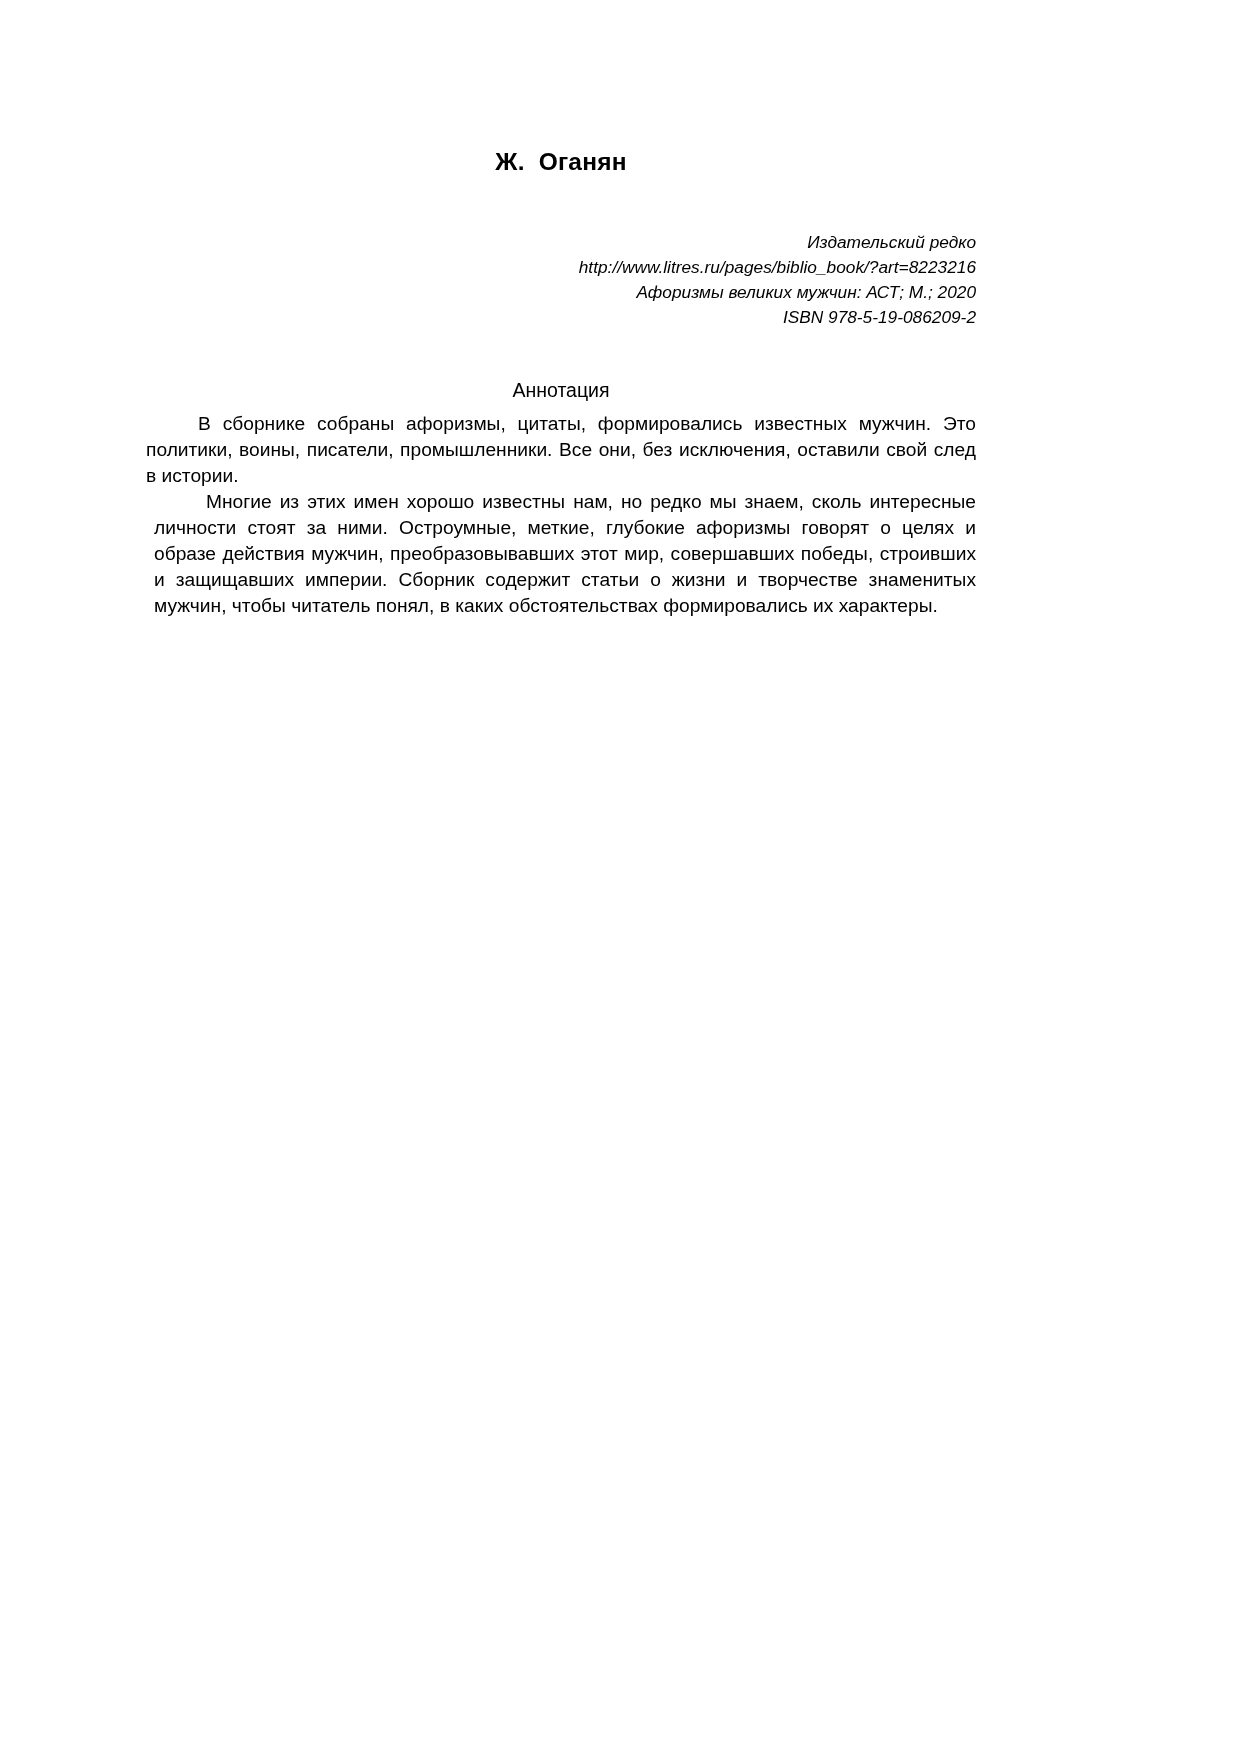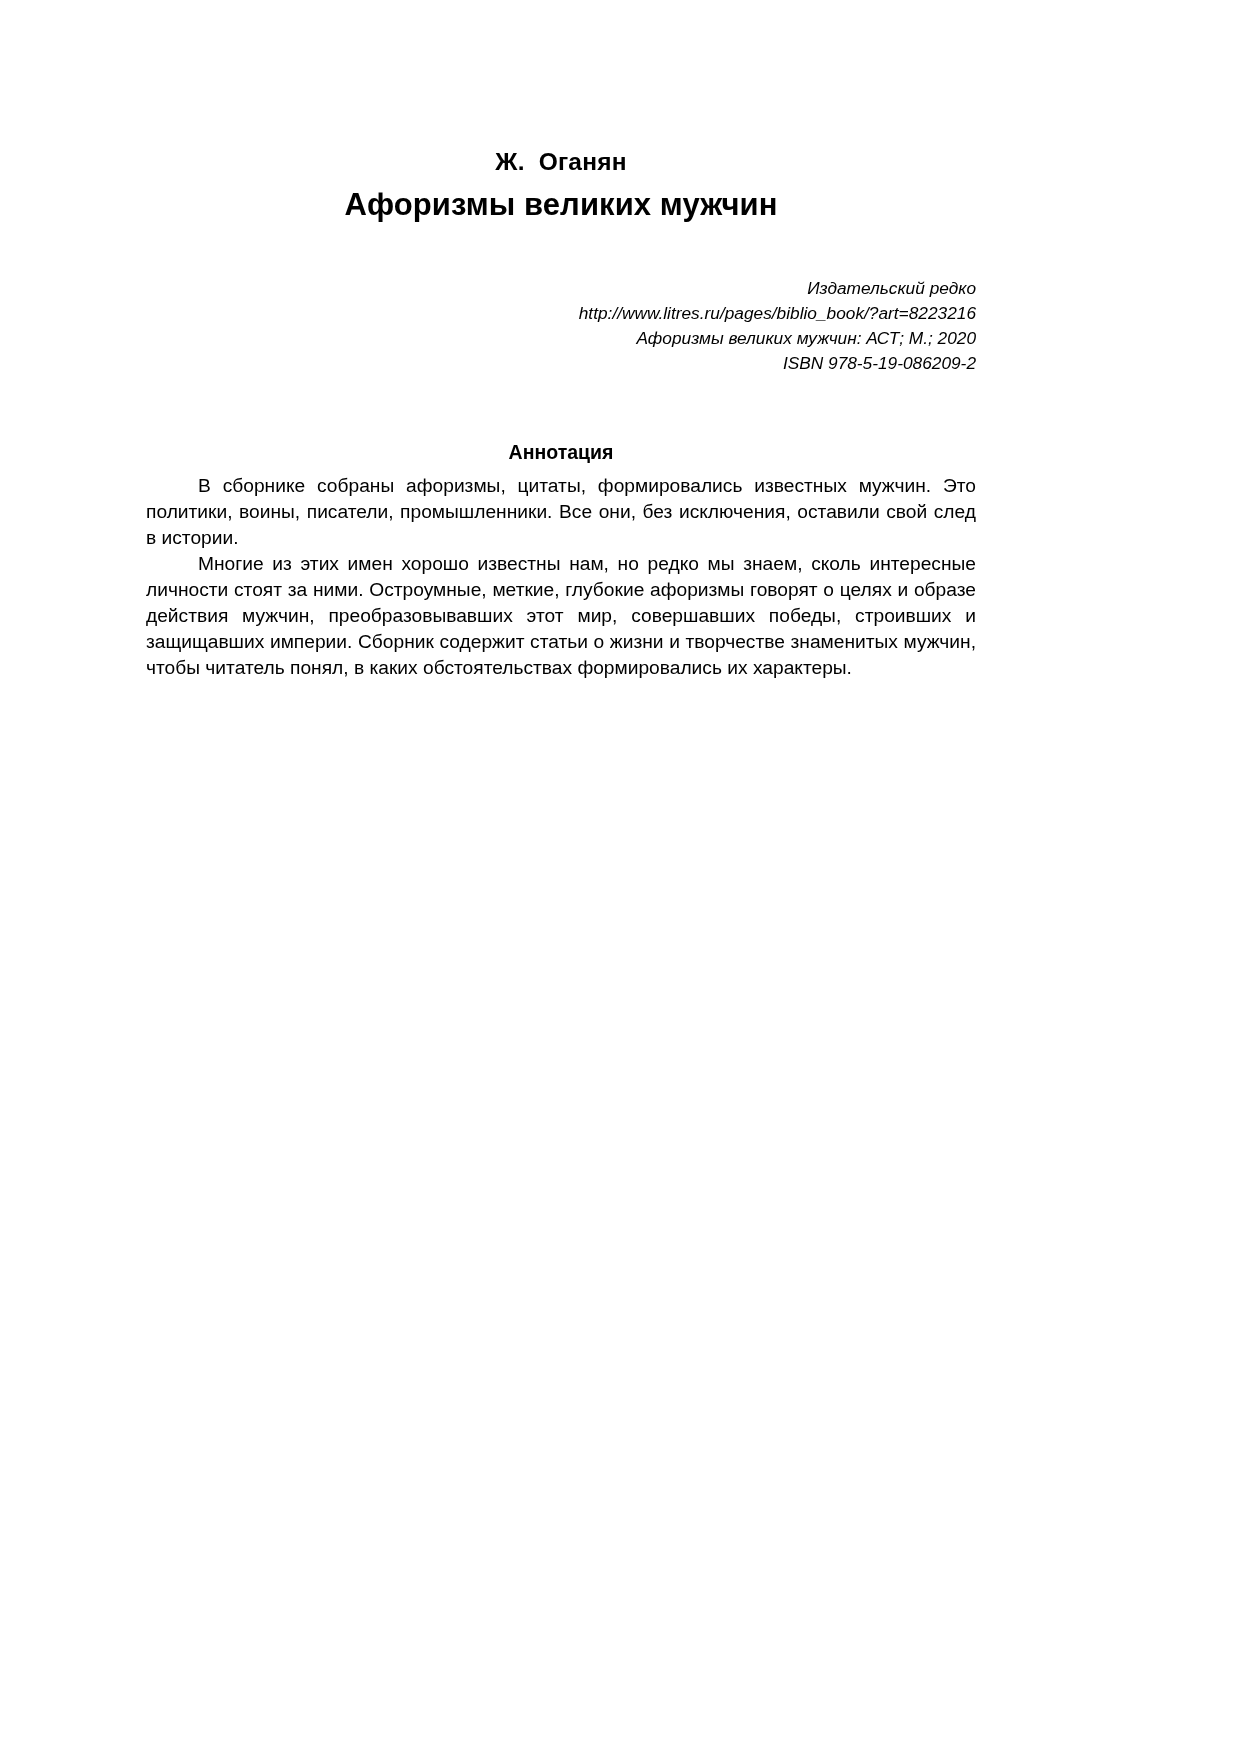--- a/index.html
+++ b/index.html
@@ -57,50 +57,50 @@
     font-style: italic;
     font-size: 17.3px;
     line-height: 1.44;
   }
   .imprint div {
     white-space: nowrap;
   }
 
   
   .annotation-heading {
-    margin-top: 65px;
+    margin-top: 49px;
     text-align: center;
     font-size: 19.5px;
-    font-weight: bold;
+    font-weight: normal;
     line-height: 1.2;
   }
   .body-text {
     margin-top: 9px;
   }
   .body-text p {
     margin: 0;
     text-align: justify;
     text-indent: 52px;
     font-size: 19.2px;
     line-height: 1.355;
     hyphens: none;
   }
   .body-text p + p {
     margin-top: 0;
+    margin-left: 8px;
   }
 </style>
 </head>
 <body>
 
 <div class="page">
   <div class="content">
 
     <div class="title-block">
       <div class="author-line">Ж.  Оганян</div>
-      <h1 class="book-title">Афоризмы великих мужчин</h1>
     </div>
 
     <div class="imprint">
       <div>Издательский редко</div>
       <div>http://www.litres.ru/pages/biblio_book/?art=8223216</div>
       <div>Афоризмы великих мужчин: АСТ; М.; 2020</div>
       <div>ISBN 978-5-19-086209-2</div>
     </div>
 
     <div class="annotation-heading">Аннотация</div>

